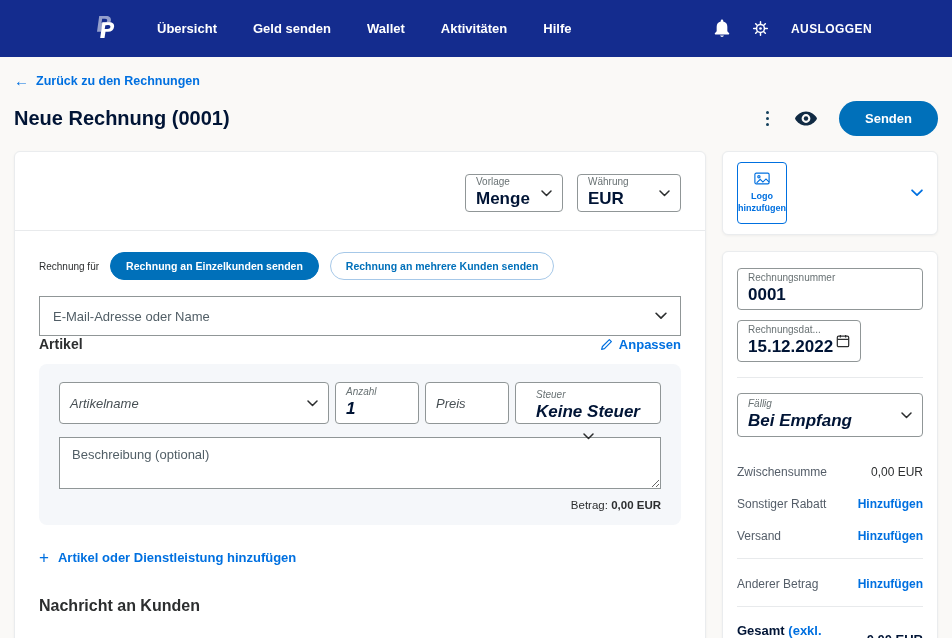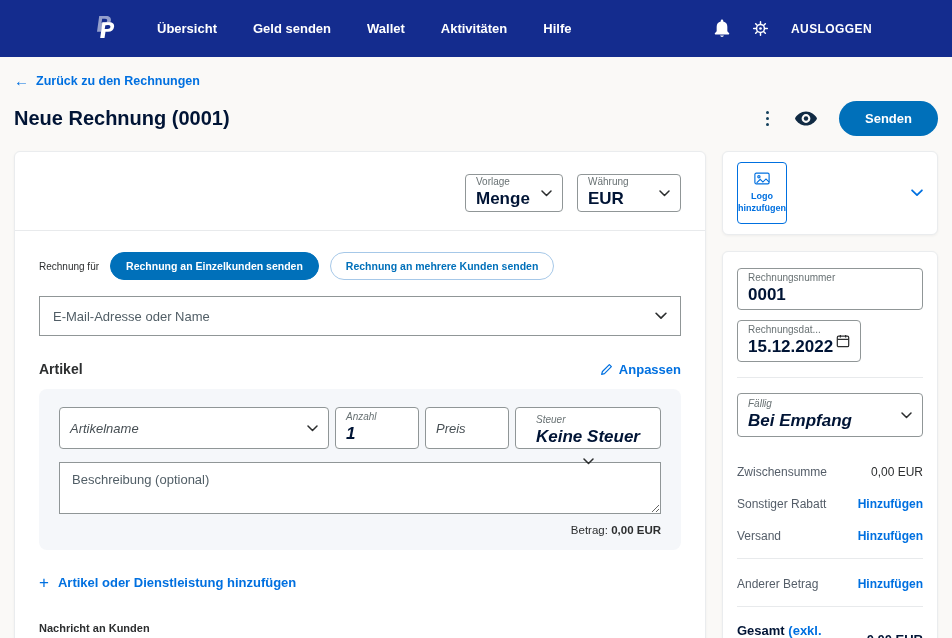--- a/index.html
+++ b/index.html
@@ -51,39 +51,39 @@
   .billto { display:flex; align-items:center; gap:11px; margin-top:21px; }
   .billto-label { font-size:10px; color:#2c2e2f; }
   .pill { border-radius:15px; font-size:10.5px; font-weight:bold; padding:7px 15px; cursor:pointer; font-family:inherit; white-space:nowrap; }
   .pill-filled { background:#0070ba; color:#fff; border:1px solid #0070ba; }
   .pill-outline { background:#fff; color:#0070ba; border:1px solid #a6c8e8; }
 
   .email-field { margin-top:16px; height:40px; border:1px solid #909697; border-radius:0; display:flex; align-items:center; padding:0 13px; background:#fff; }
   .email-field input { flex:1; border:none; outline:none; font-size:13px; font-family:inherit; color:#2c2e2f; background:transparent; }
   input::placeholder, textarea::placeholder { color:#515e66; opacity:1; }
 
-  .sect-head { margin-top:25px; display:flex; justify-content:space-between; align-items:center; }
+  .sect-head { display:flex; justify-content:space-between; align-items:center; }
   .sect-title { font-size:14px; font-weight:bold; color:#2c2e2f; }
   .anpassen { color:#0070e0; font-size:13px; font-weight:bold; display:inline-flex; align-items:center; gap:6px; text-decoration:none; cursor:pointer; }
 
   .item-panel { margin-top:12px; background:#f5f7fa; border-radius:8px; padding:18px 20px 14px; }
   .item-fields { display:flex; gap:6px;font-style:italic; }
   .f-name { flex:1; height:42px; }
   .ph { font-size:13px; color:#474f54; }
   .f-qty { width:84px; height:42px; }
   .f-price { width:84px; height:42px;align-items:center; }
   .f-tax { width:146px; height:42px;flex-direction:column; }
   .desc-area { display:block; margin-top:13px; width:100%; height:52px; border:1px solid #909697; border-radius:0; padding:9px 12px; font-size:13px; font-family:inherit; color:#2c2e2f; resize:both; background:#fff; }
   .betrag { margin-top:10px; text-align:right; font-size:11.5px; color:#2c2e2f; }
   .betrag b { font-weight:bold; }
 
   .add-item { margin-top:24px; display:inline-flex; align-items:center; gap:9px; color:#0070e0; font-size:13px; font-weight:bold; text-decoration:none; cursor:pointer; }
   .plus { font-size:17px; font-weight:normal; line-height:1; }
 
-  .msg-title { margin-top:30px; font-size:11px; font-weight:bold; color:#2c2e2f; }
+  .msg-title { margin-top:30px; font-size:16px; font-weight:bold; color:#2c2e2f; }
 
   
   .logo-card { padding:10px 14px; display:flex; align-items:center; justify-content:space-between; min-height:82px; }
   .logo-box { width:50px; height:62px; border:1px solid #0070e0; border-radius:4px; display:flex; flex-direction:column; align-items:center; justify-content:center; gap:3px; color:#0070e0; font-size:9px; font-weight:bold; text-align:center; line-height:1.25; padding:3px; cursor:pointer; }
   .logo-chev { color:#0070e0; cursor:pointer; display:flex; }
 
   .details-card { padding:16px 14px 22px; }
   .fb-number { width:100%; height:42px; }
   .fb-date { width:124px; height:42px; justify-content:space-between; margin-top:10px; cursor:pointer; }
   .due-box { width:100%; height:44px; margin-top:1px;font-style:italic; }

